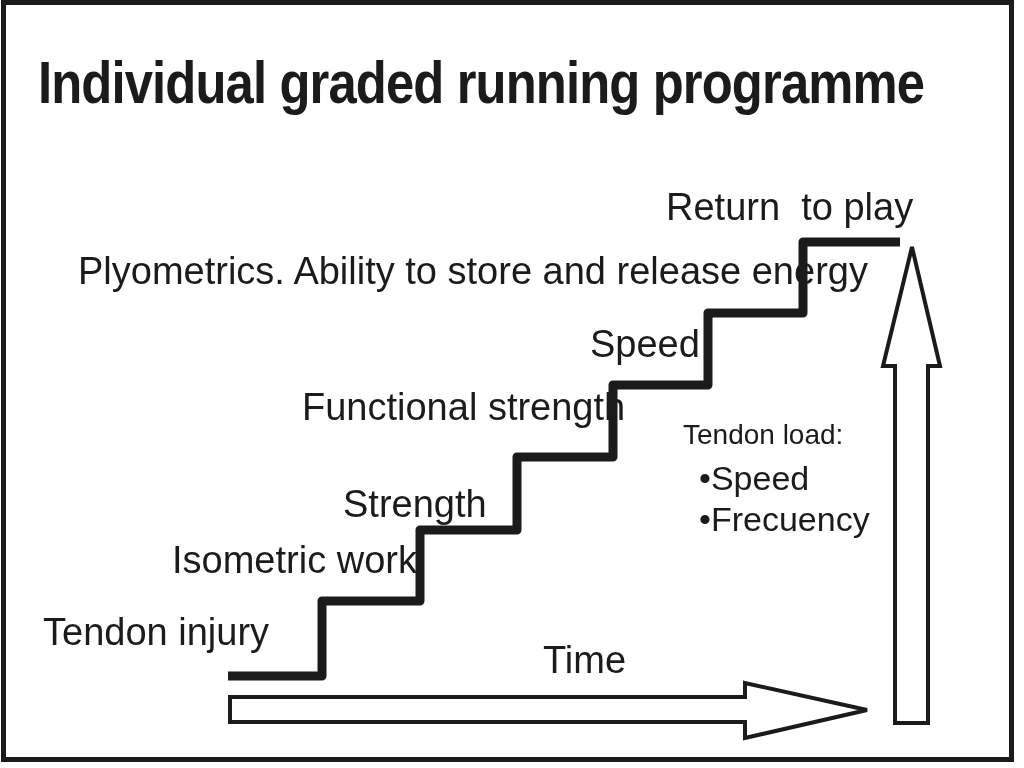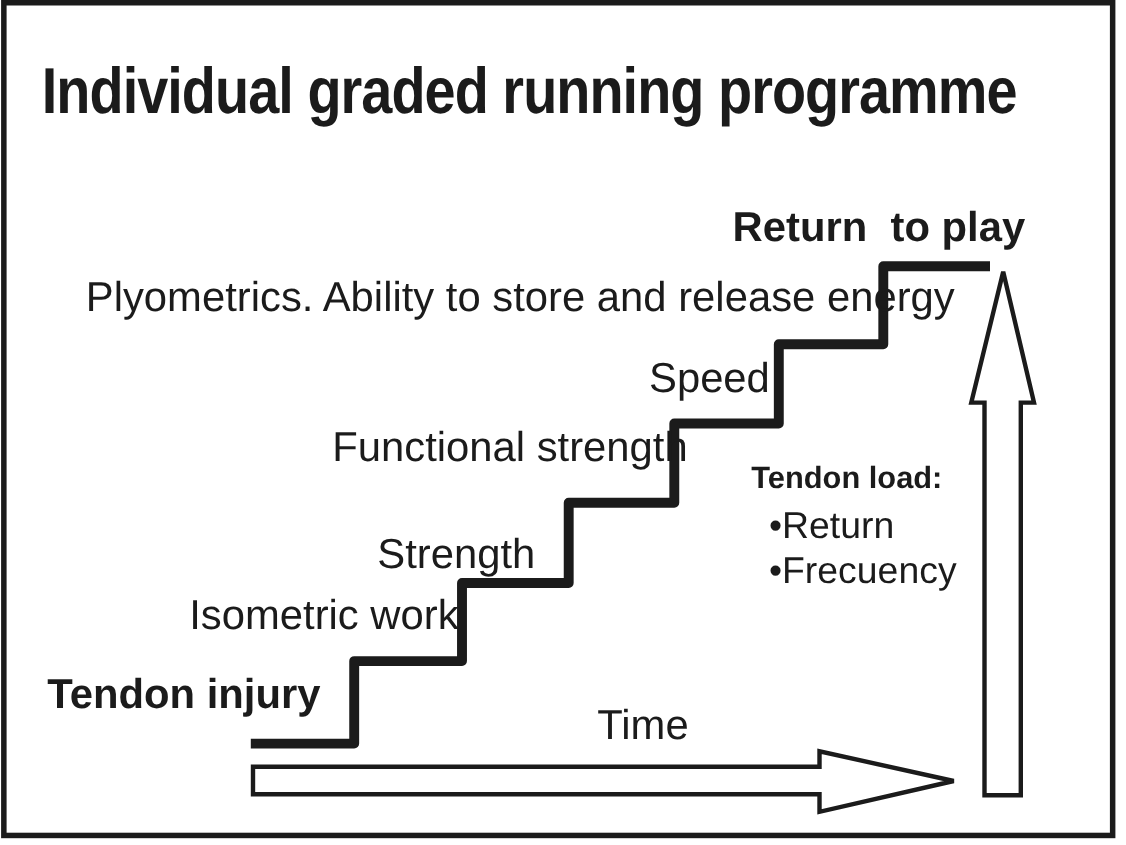--- a/index.html
+++ b/index.html
@@ -25,21 +25,21 @@
     box-sizing: border-box;
     background: #ffffff;
   }
   .lbl {
     position: absolute;
     line-height: 1;
     white-space: nowrap;
     color: #1b1b1b;
   }
   .lbl.reg  { font-size: 38px; font-weight: 400; }
-  .lbl.bold { font-weight: 700; }
+  .lbl.bold { font-weight: 400; }
 
   .title {
     left: 38px; top: 54px;
     font-size: 59px; font-weight: 700;
     letter-spacing: -1px;
     transform: scaleX(0.86);
     transform-origin: left top;
   }
   .return-to-play { left: 666px; top: 188px; font-size: 38px; white-space: pre; }
   .plyometrics    { left: 78px;  top: 252px; }
@@ -87,15 +87,15 @@
 <div class="lbl reg speed">Speed</div>
 <div class="lbl reg functional">Functional strength</div>
 <div class="lbl reg strength">Strength</div>
 <div class="lbl reg isometric">Isometric work</div>
 
 <div class="lbl bold tendon-injury">Tendon injury</div>
 <div class="lbl reg time-label">Time</div>
 
 <div class="lbl bold tendon-load-title">Tendon load:</div>
 <ul class="tendon-load-list">
-  <li>•Return</li>
+  <li>•Speed</li>
   <li>•Frecuency</li>
 </ul>
 
 </body></html>

